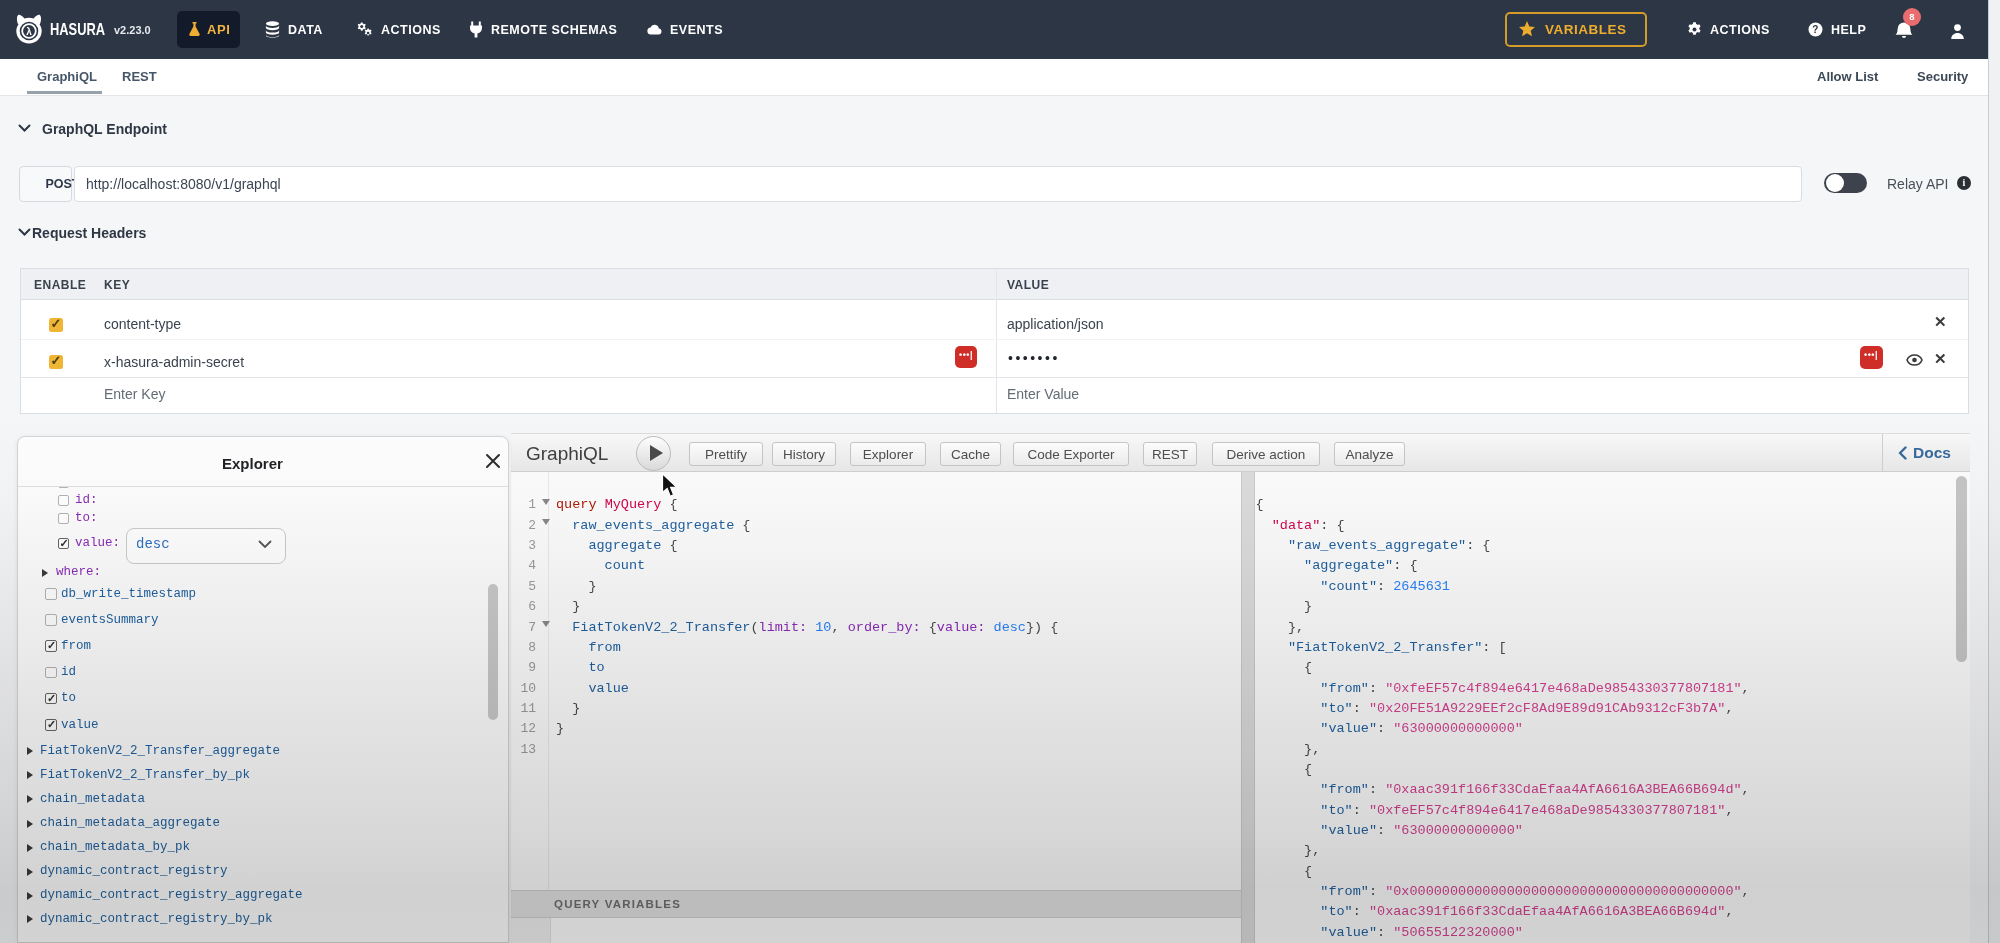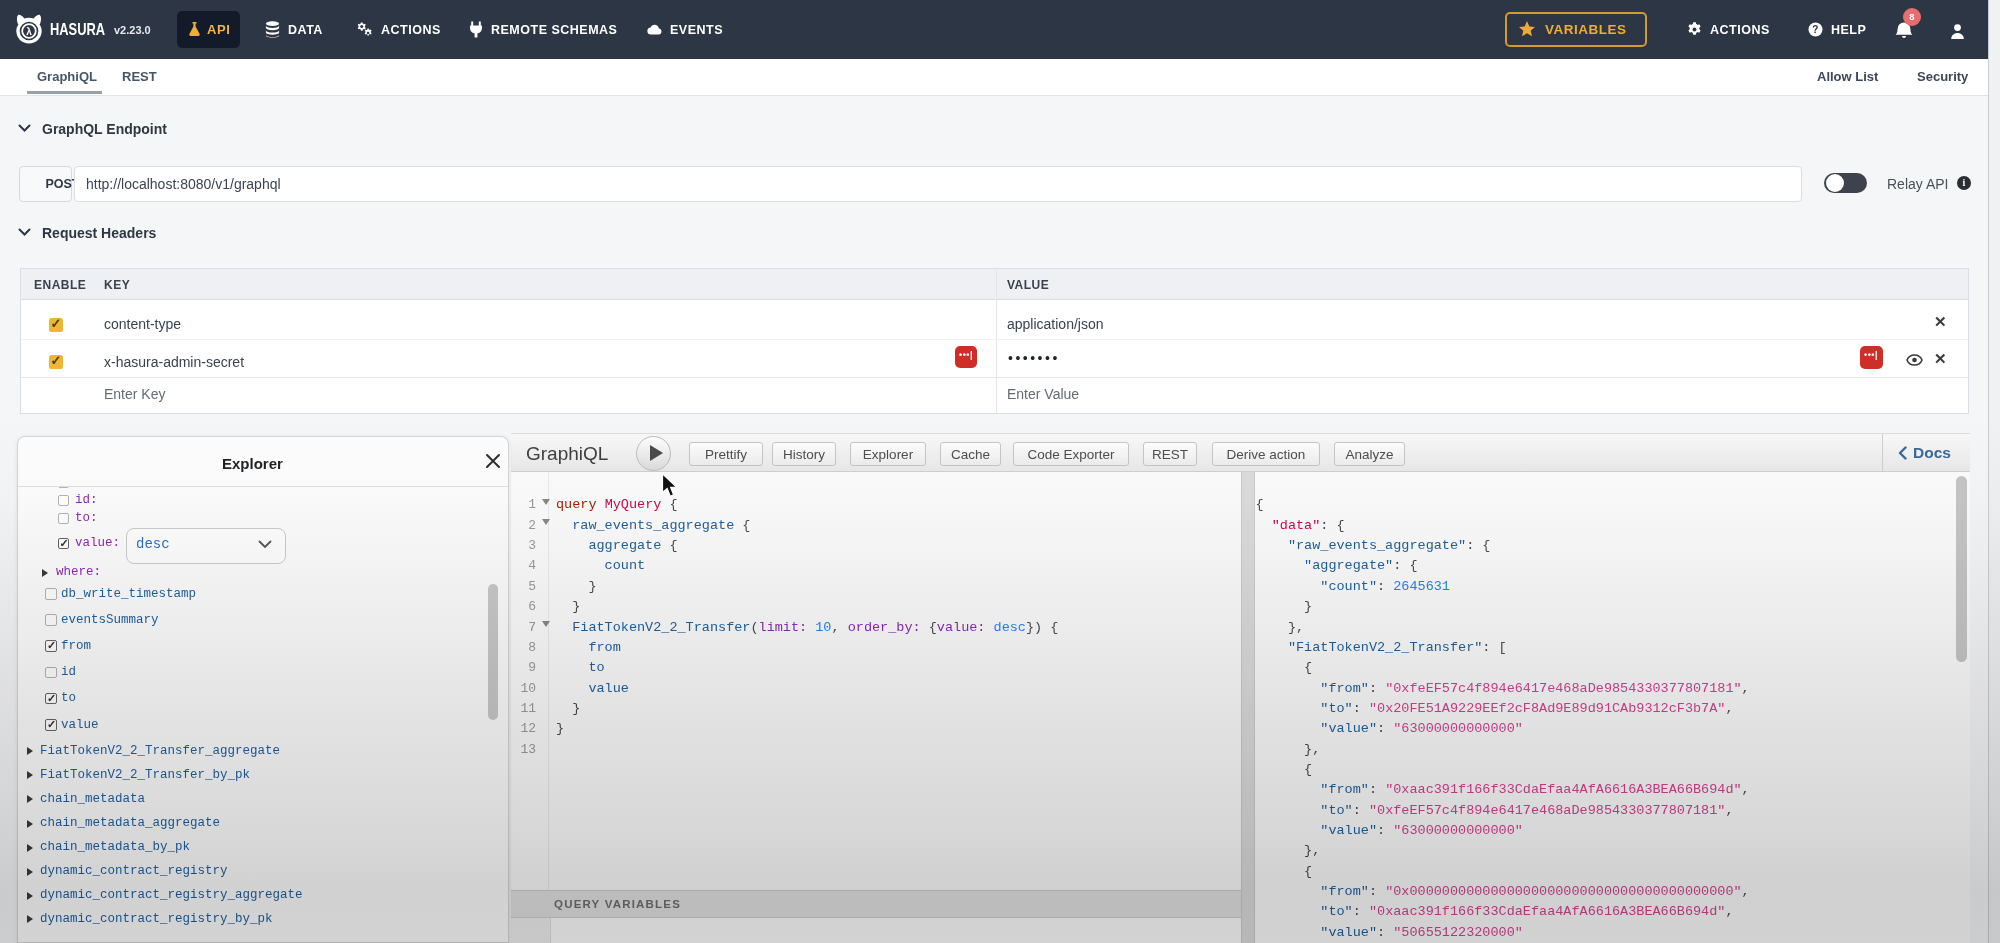--- a/index.html
+++ b/index.html
@@ -144,21 +144,21 @@
 <div class="abs" style="left:74px;top:166px;width:1728px;height:36px;background:#fff;border:1px solid #d9dee4;border-radius:4px;"></div>
 <div class="abs" style="left:86px;top:166px;height:36px;display:flex;align-items:center;font-size:14px;color:#3b4553;">http://localhost:8080/v1/graphql</div>
 <div class="abs" style="left:1824px;top:173px;width:43px;height:20px;border-radius:10px;background:#3d424d;"></div>
 <div class="abs" style="left:1826px;top:174px;width:18px;height:18px;border-radius:50%;background:#fff;"></div>
 <div class="abs" style="left:1887px;top:176px;font-size:14px;color:#4a5158;">Relay API</div>
 <div class="abs" style="left:1957px;top:176px;width:14px;height:14px;border-radius:50%;background:#2b2f33;color:#fff;font-size:10px;font-weight:bold;text-align:center;line-height:14px;font-family:'Liberation Serif',serif;">i</div>
 
 <svg class="abs" style="left:18px;top:228px" width="13" height="9" viewBox="0 0 13 9">
     <path d="M1.5 1.5 L6.5 6.5 L11.5 1.5" fill="none" stroke="#2e3744" stroke-width="2" stroke-linecap="round"></path>
   </svg>
-<div class="sechead" style="left:42px;top:225px;text-align:center;">Request Headers</div>
+<div class="sechead" style="left:32px;top:225px;text-align:center;">Request Headers</div>
 
 <div id="htable">
   <div class="abs" style="left:0;top:0;width:1947px;height:31px;background:#eef0f3;border-bottom:1px solid #d9dee5;"></div>
   <div class="abs" style="left:13px;top:9px;font-size:12px;font-weight:bold;color:#39424e;letter-spacing:.5px;">ENABLE</div>
   <div class="abs" style="left:83px;top:9px;font-size:12px;font-weight:bold;color:#39424e;letter-spacing:.5px;">KEY</div>
   <div class="abs" style="left:986px;top:9px;font-size:12px;font-weight:bold;color:#39424e;letter-spacing:.5px;">VALUE</div>
   <div class="abs" style="left:975px;top:0;width:1px;height:144px;background:#e2e5ea;"></div>
   <div class="abs" style="left:0;top:70px;width:1947px;height:1px;background:#f1f3f5;"></div>
   <div class="abs" style="left:0;top:108px;width:1947px;height:1px;background:#e2e5ea;"></div>
 

